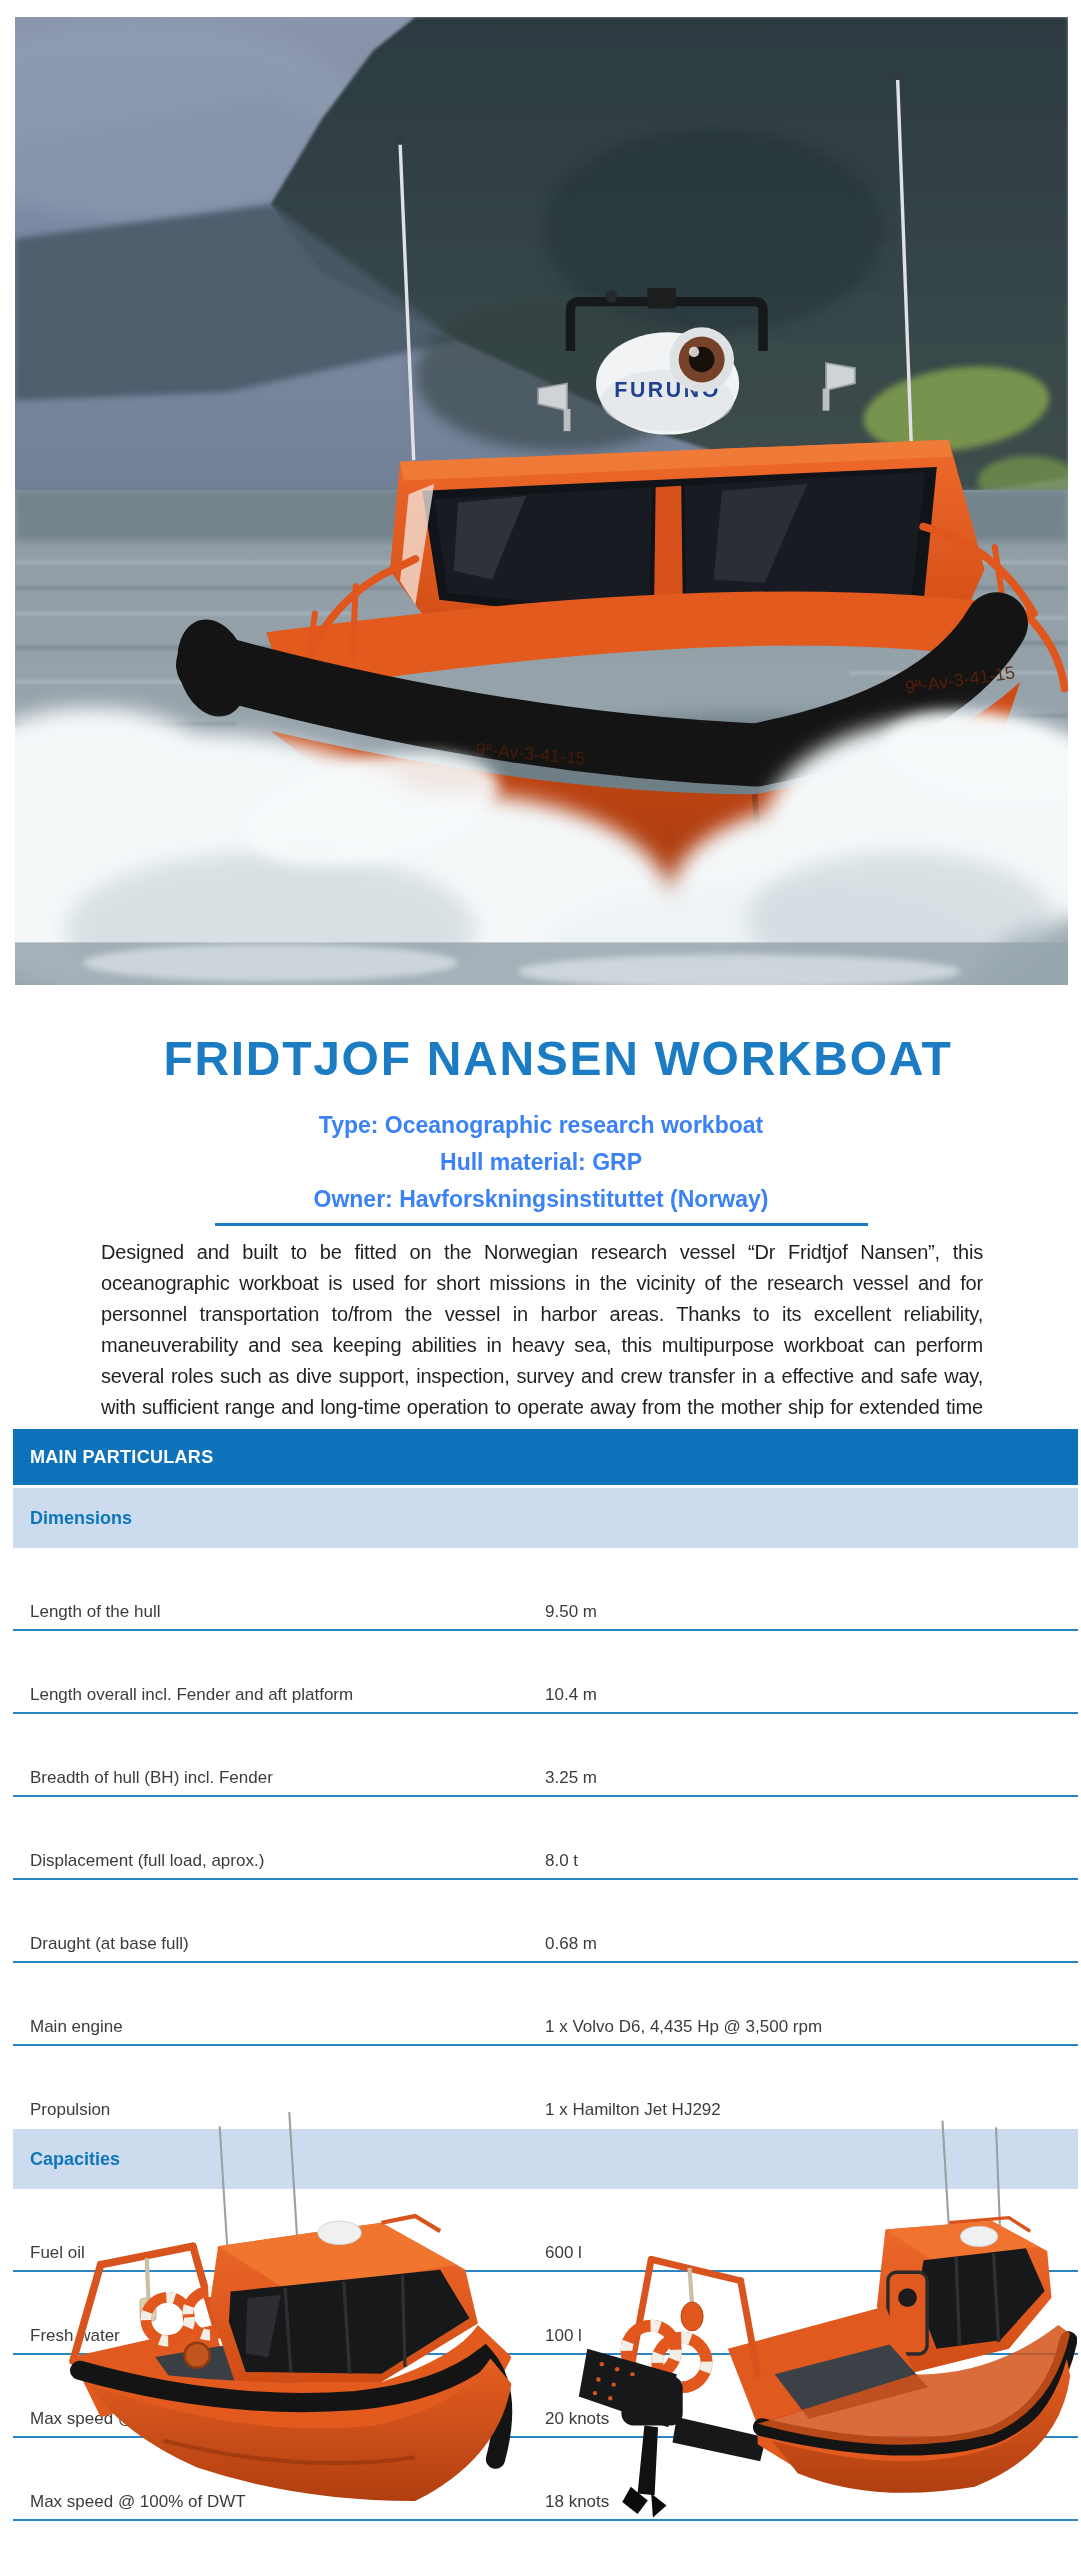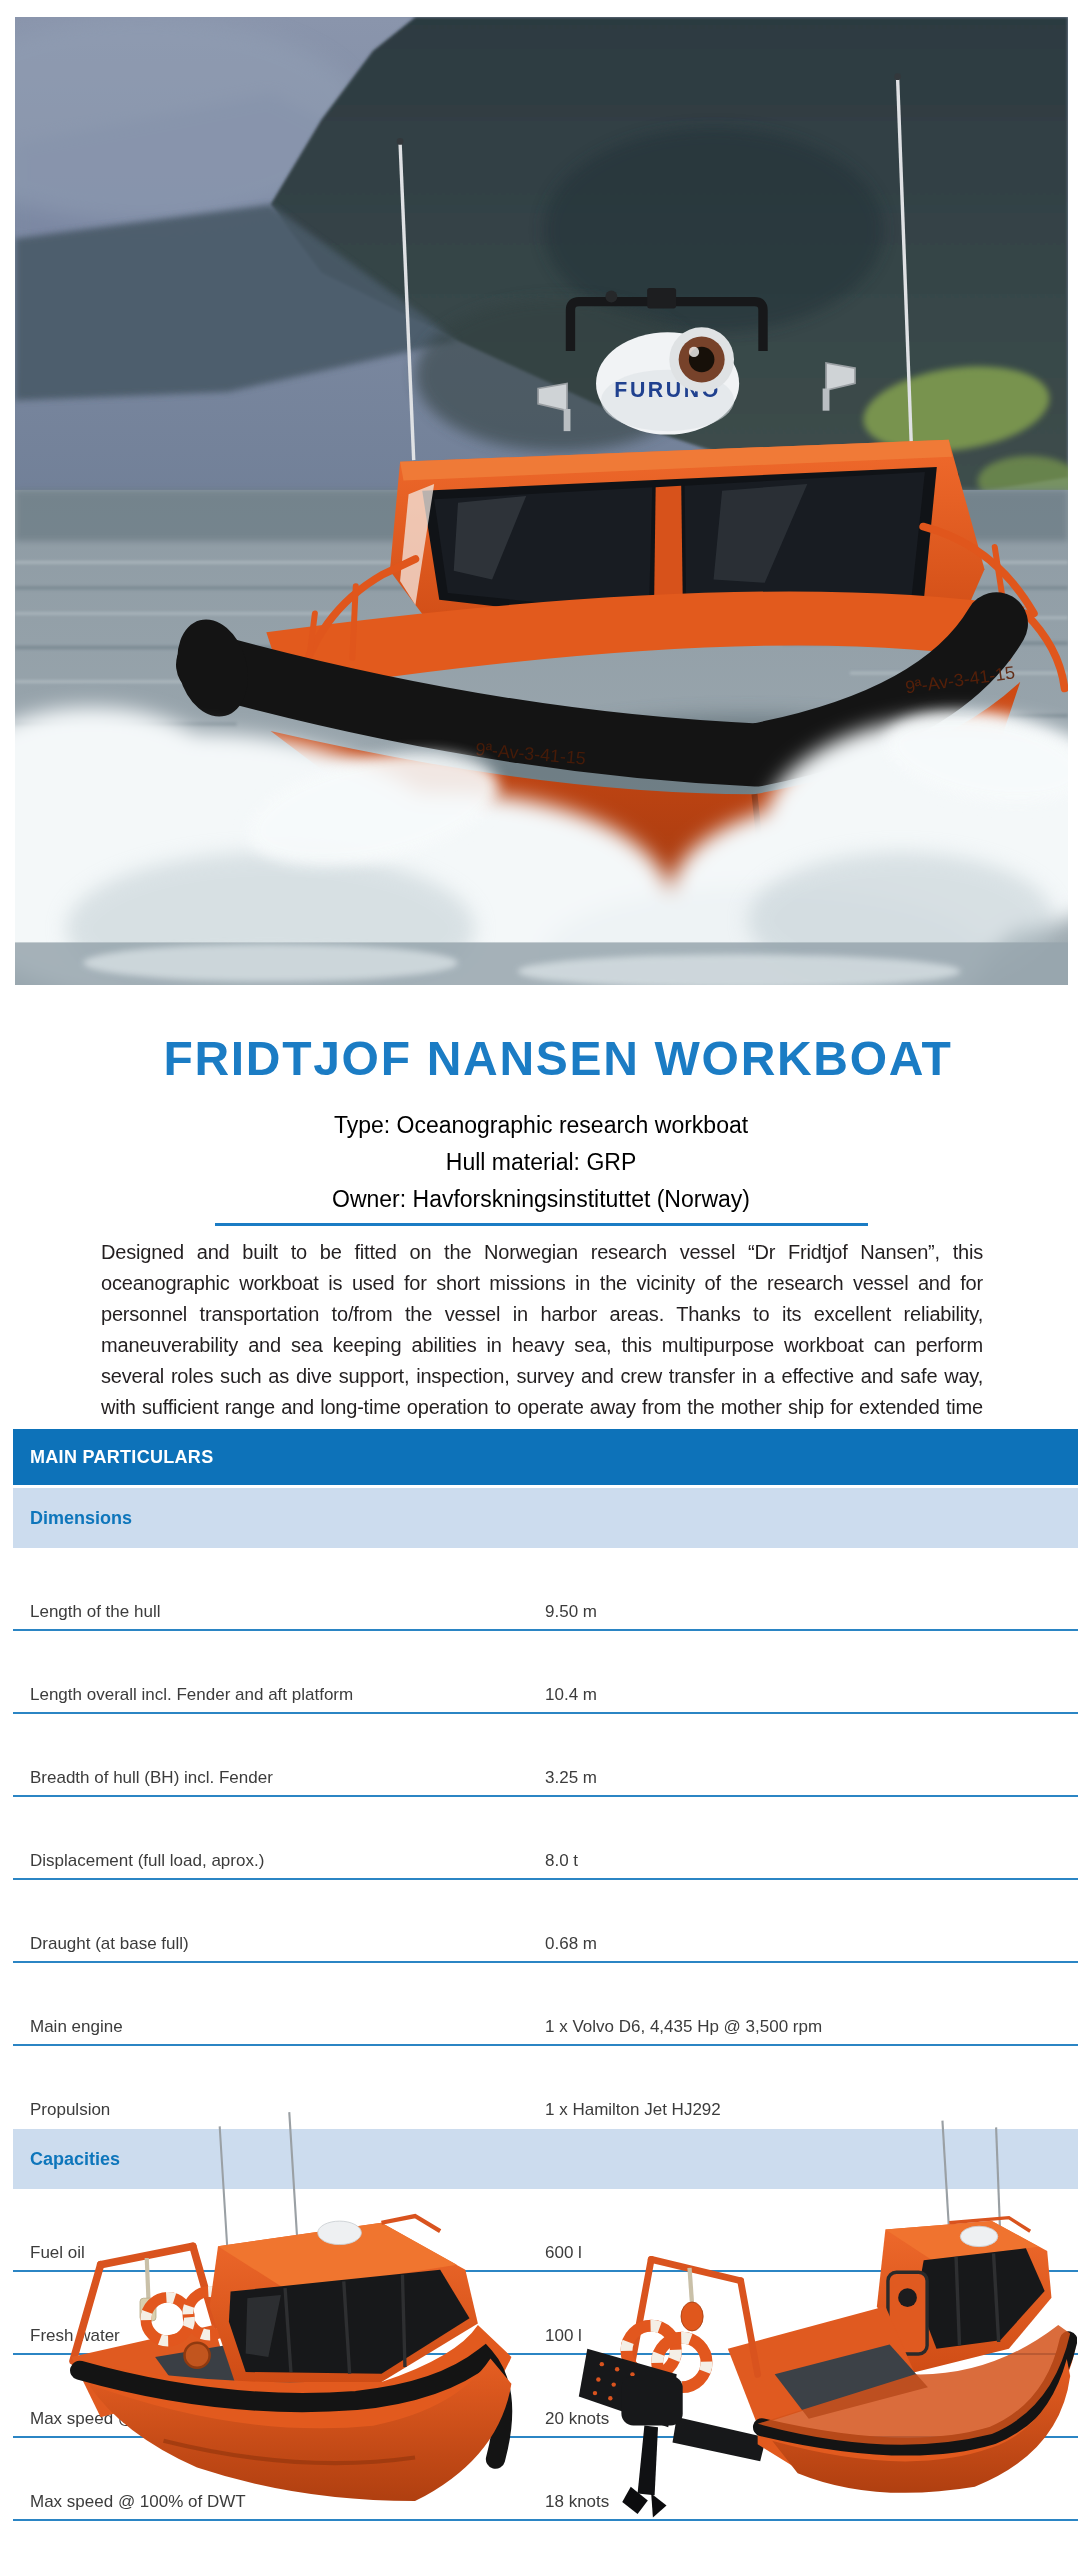--- a/index.html
+++ b/index.html
@@ -9,21 +9,21 @@
   }
   .photo{position:absolute;left:14.5px;top:17px;width:1053px;height:968px;}
   .photo svg{display:block;width:100%;height:100%;}
 
   .doc-title{
     position:absolute;top:1031px;left:17px;width:100%;text-align:center;
     font-size:48px;font-weight:bold;color:#1B7CC4;letter-spacing:1.7px;
   }
   .meta{
     position:absolute;top:1107px;left:0;width:100%;text-align:center;
-    color:#000000;font-size:23px;font-weight:normal;
+    color:#3b82f6;font-size:23px;font-weight:bold;
   }
   .meta div{line-height:37px;}
   .divider{
     position:absolute;top:1223px;left:215px;width:653px;height:2.6px;background:#1B7CC4;
   }
   .intro{
     position:absolute;top:1237px;left:101px;width:882px;
     font-size:20px;line-height:31px;letter-spacing:-0.2px;
     color:#231F20;text-align:justify;
   }

